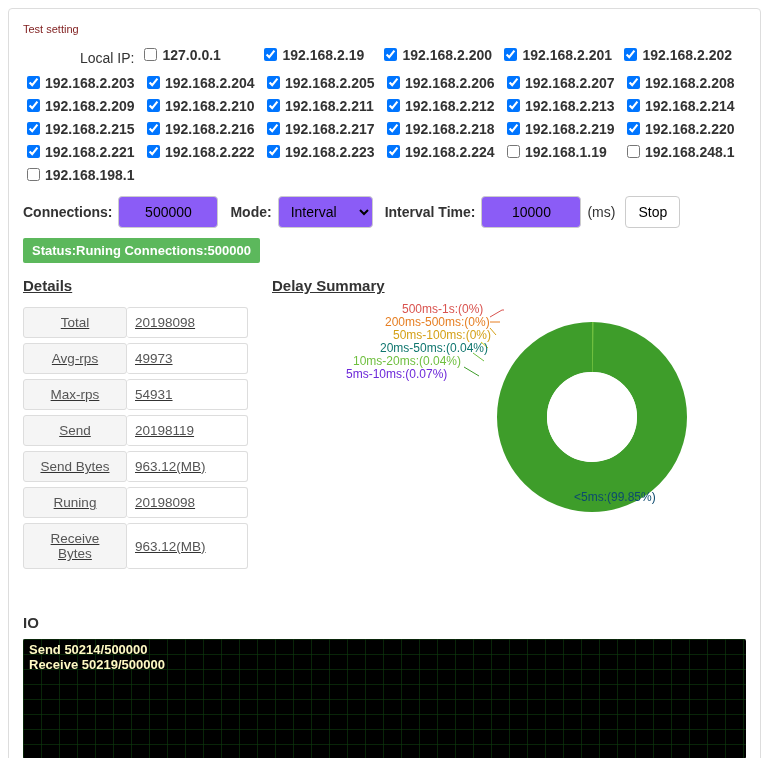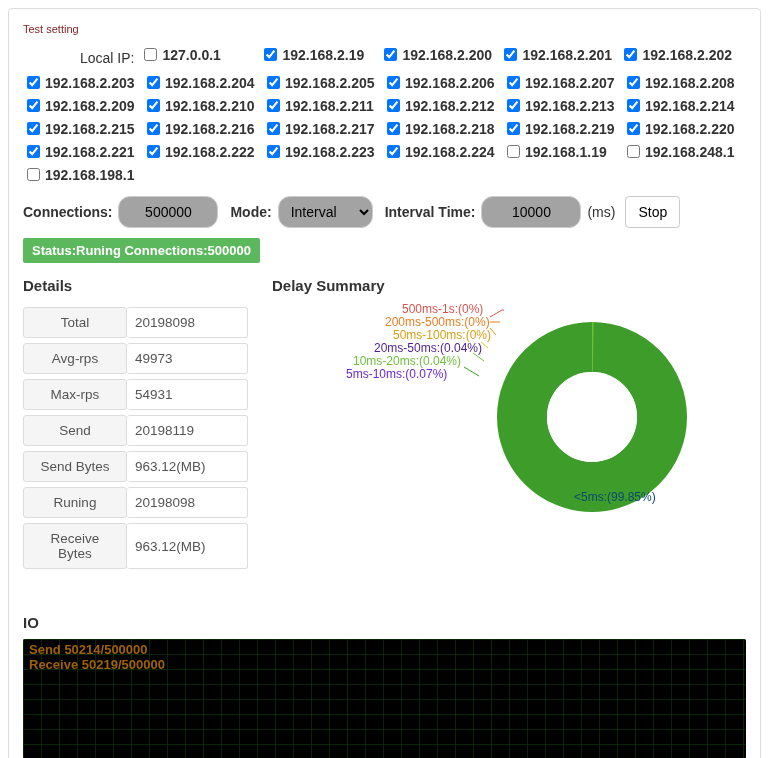--- a/index.html
+++ b/index.html
@@ -60,23 +60,23 @@
     flex-wrap: wrap;
   }
   .ctrl-label {
     font-weight: bold;
     margin-right: 6px;
   }
   .ctrl-input, .ctrl-select {
     height: 32px;
     padding: 4px 8px;
     border: 1px solid #ccc;
-    border-radius: 12px;
+    border-radius: 4px;
     font-size: 14px;
-    background: #a3a3a3;
+    background: #8b5cf6;
   }
   .ctrl-input { text-align: center; }
   .ctrl-select { padding-right: 18px; }
   .status-badge {
     display: inline-block;
     background: #5cb85c;
     color: #fff;
     font-weight: bold;
     font-size: 13px;
     padding: 5px 9px 5px 9px;
@@ -94,20 +94,21 @@
   }
   .section-h {
     font-weight: bold;
     font-size: 15px;
     margin: 8px 0 8px 0;
   }
   .layout-row {
     display: flex;
     gap: 24px;
     align-items: flex-start;
+    text-decoration: underline;
   }
   .details-col { width: 225px; }
   .details-table {
     width: 100%;
     border-collapse: separate;
     border-spacing: 0 5px;
   }
   .details-table td {
     border: 1px solid #ddd;
     padding: 7px 8px;
@@ -162,21 +163,21 @@
   }
   .io-grid-line-h {
     position: absolute;
     left: 0; right: 0;
     height: 1px;
     background: #0f3d0f;
     opacity: 0.6;
   }
   .io-text {
     position: absolute;
-    color: #a16207;
+    color: #fef9c3;
     font-weight: bold;
     font-size: 13px;
     z-index: 5;
   }
 </style>
 </head>
 <body>
 
 <div class="panel">
   <div class="panel-inner">
@@ -375,21 +376,21 @@
             <polyline points="218,20 228,20 228,20" fill="none" stroke="#e67e22" stroke-width="1"></polyline>
             <polyline points="218,26 224,33 224,33" fill="none" stroke="#d4a017" stroke-width="1"></polyline>
             <polyline points="209,40 216,46 216,46" fill="none" stroke="#d4cf17" stroke-width="1"></polyline>
             <polyline points="201,51 212,59 212,59" fill="none" stroke="#6fbf3f" stroke-width="1"></polyline>
             <polyline points="192,65 207,74 207,74" fill="none" stroke="#3e9d2a" stroke-width="1"></polyline>
             <polyline points="288,181 300,195 300,195" fill="none" stroke="#3e9d2a" stroke-width="1"></polyline>
           </svg>
           <span class="legend-item" style="left:130px;top:0;color:#d9534f">500ms-1s:(0%)</span>
           <span class="legend-item" style="left:113px;top:13px;color:#e67e22">200ms-500ms:(0%)</span>
           <span class="legend-item" style="left:121px;top:26px;color:#d4a017">50ms-100ms:(0%)</span>
-          <span class="legend-item" style="left:102px;top:39px;color:#4c1d95">20ms-50ms:(0.04%)</span>
+          <span class="legend-item" style="left:108px;top:39px;color:#0f766e">20ms-50ms:(0.04%)</span>
           <span class="legend-item" style="left:81px;top:52px;color:#6fbf3f">10ms-20ms:(0.04%)</span>
           <span class="legend-item" style="left:74px;top:65px;color:#6d28d9">5ms-10ms:(0.07%)</span>
           <span class="legend-item" style="left:302px;top:188px;color:#0c4a6e">&lt;5ms:(99.85%)</span>
         </div>
       </div>
     </div>
 
     <div class="io-section">
       <div class="section-h">IO</div>
       <div class="io-canvas" id="io-canvas">

